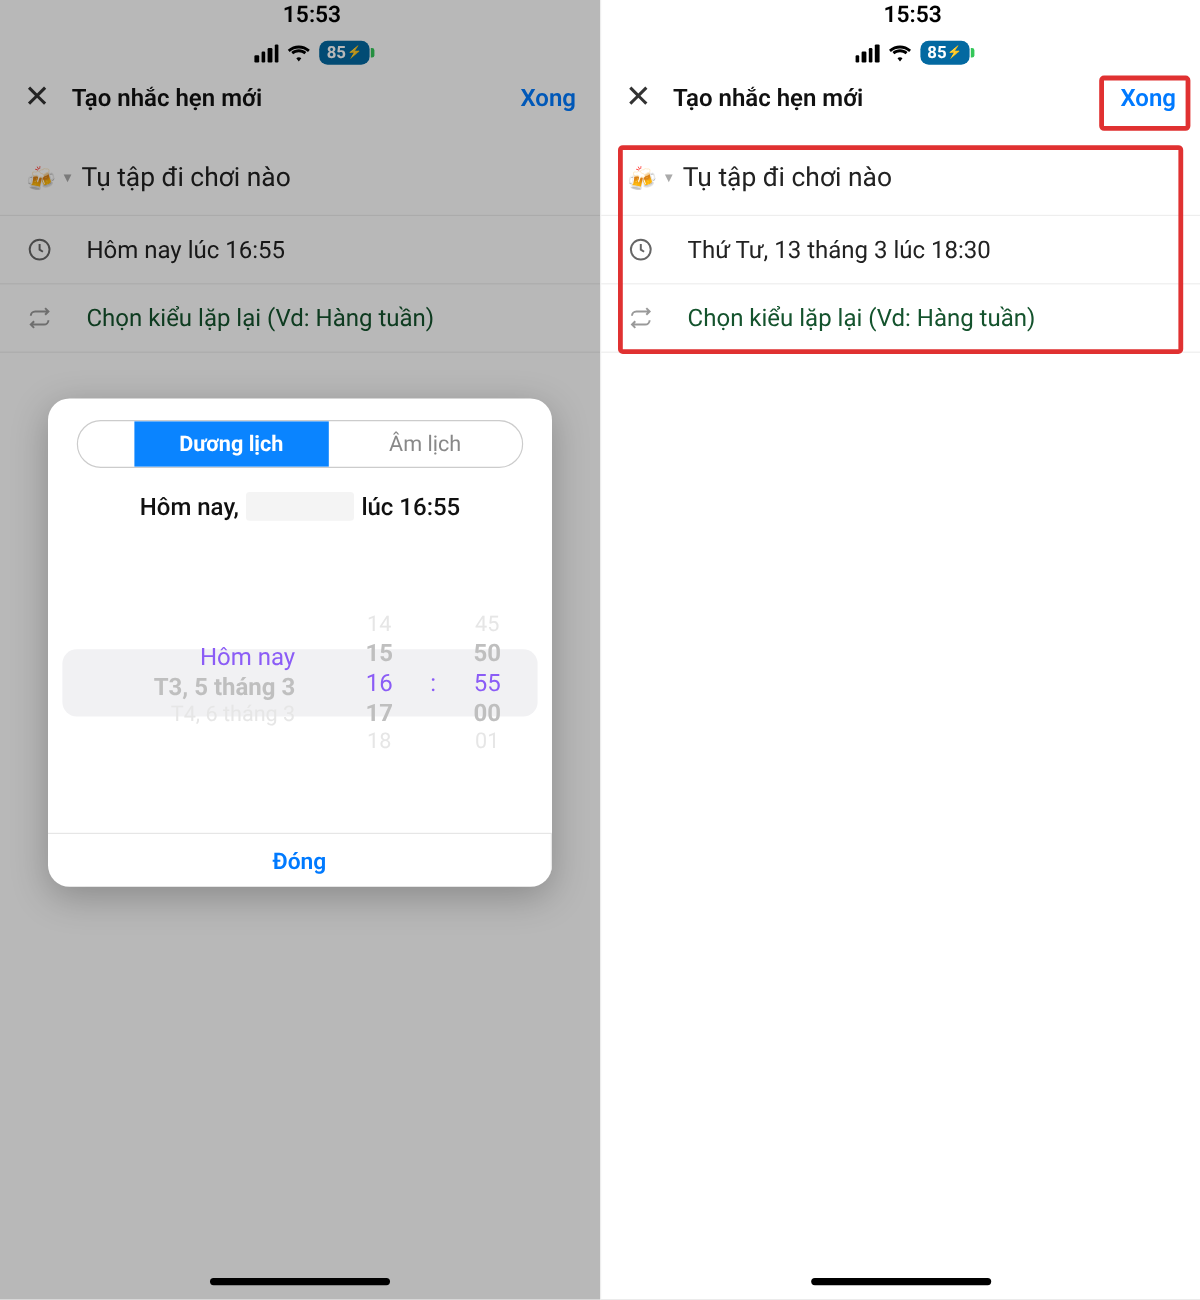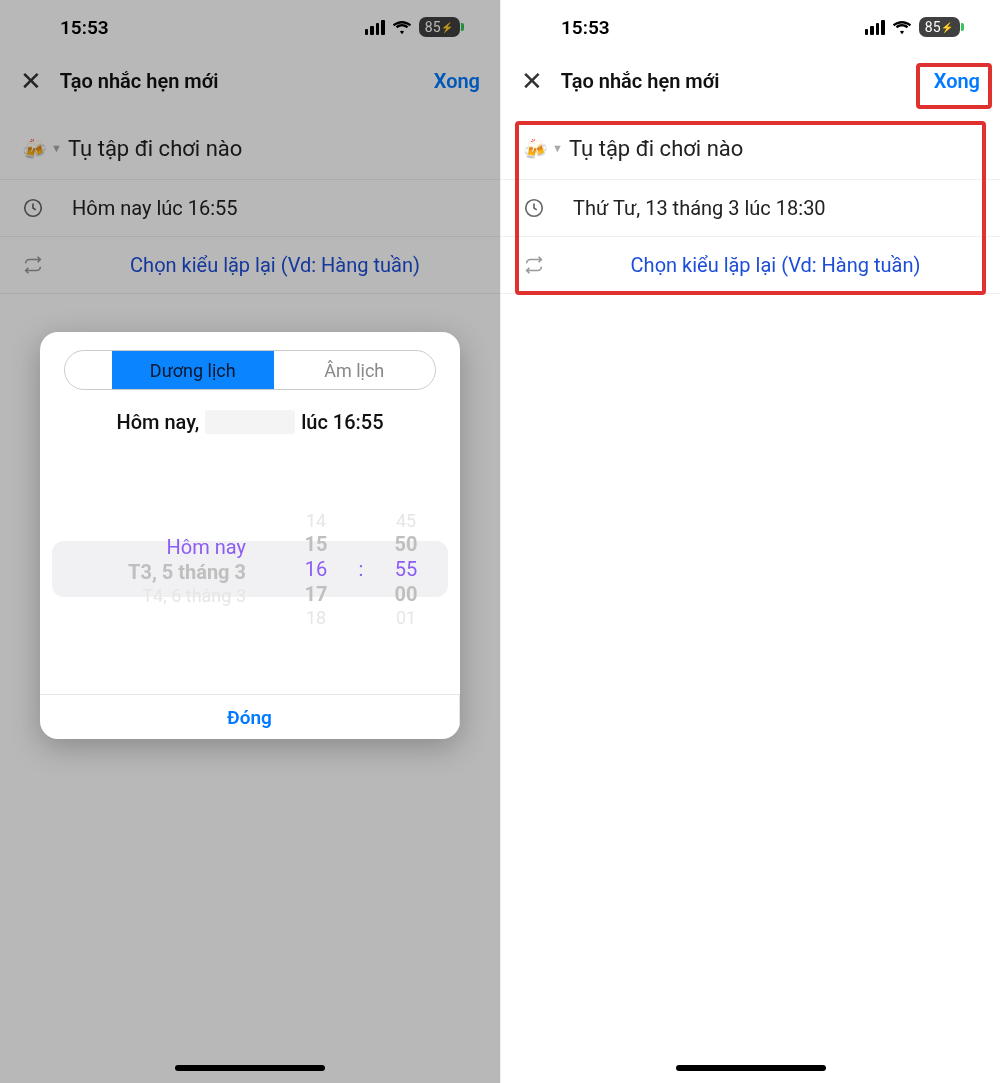--- a/index.html
+++ b/index.html
@@ -26,34 +26,35 @@
   }
   
   .status-bar {
     height: 54px;
     display: flex;
     align-items: center;
     justify-content: space-between;
     padding: 0 40px 0 60px;
     font-weight: 600;
     font-size: 19px;
+    flex-direction: column;
   }
   .status-right { display: flex; align-items: center; gap: 7px; }
   .signal { display: inline-flex; align-items: flex-end; gap: 2px; }
   .signal span { width: 3.5px; background: #000; border-radius: 1px; }
   .signal span:nth-child(1){height:6px}
   .signal span:nth-child(2){height:9px}
   .signal span:nth-child(3){height:12px}
   .signal span:nth-child(4){height:15px}
   .wifi { width: 20px; height: 15px; }
   .battery {
     display: inline-flex; align-items: center;
-    background: #404040; color: #fff;
+    background: #0369a1; color: #fff;
     border-radius: 7px; padding: 2px 6px;
-    font-size: 14px; font-weight: 400;
+    font-size: 14px; font-weight: 700;
     position: relative;
   }
   .battery::after {
     content: ""; position: absolute; right: -4px; top: 50%;
     transform: translateY(-50%); width: 3px; height: 8px;
     background: #34c759; border-radius: 0 2px 2px 0;
   }
   
   .header {
     display: flex; align-items: center;
@@ -65,21 +66,21 @@
   
   .row {
     display: flex; align-items: center;
     padding: 16px 22px;
     border-bottom: 1px solid #eee;
     font-size: 20px;
   }
   .row .icon-slot { width: 32px; display: flex; align-items: center; color: #666; }
   .row .icon-slot svg { width: 22px; height: 22px; }
   .row .label { flex: 1; padding-left: 18px; color: #222; }
-  .row .label.placeholder { color: #1d4ed8; text-align: center; }
+  .row .label.placeholder { color: #14532d; }
   .title-row { border-bottom: none; padding-top: 24px; padding-bottom: 18px; }
   .title-row .emoji-chip {
     width: 28px; height: 24px; display: flex; align-items: center;
     font-size: 20px;
   }
   .title-row .caret { font-size: 11px; color: #aaa; padding-left: 4px; }
   .title-row .title-text { font-size: 22px; padding-left: 18px; color: #222; flex: 1; }
   .divider-after-title { height: 1px; background: #eee; margin: 0 0 0 0; }
   
   .modal {
@@ -94,21 +95,21 @@
   }
   .seg-wrap { padding: 18px 24px 6px 24px; }
   .seg {
     display: flex; border: 1px solid #ccc; border-radius: 999px;
     overflow: hidden; height: 40px;
   }
   .seg div {
     flex: 1; display: flex; align-items: center; justify-content: center;
     font-size: 18px; color: #888;
   }
-  .seg div.active { background: #0a84ff; color: #0f172a; font-weight: 400; margin-left: 47px; }
+  .seg div.active { background: #0a84ff; color: #ffffff; font-weight: 700; margin-left: 47px; }
   .picker-heading {
     text-align: center; font-size: 20px; font-weight: 500;
     padding: 14px 0 10px 0; color: #111;
     display: flex; justify-content: center; gap: 6px;
   }
   .picker-heading .blank {
     display: inline-block; width: 90px; height: 24px;
     background: #f4f4f4; border-radius: 3px;
   }
   .wheel {

